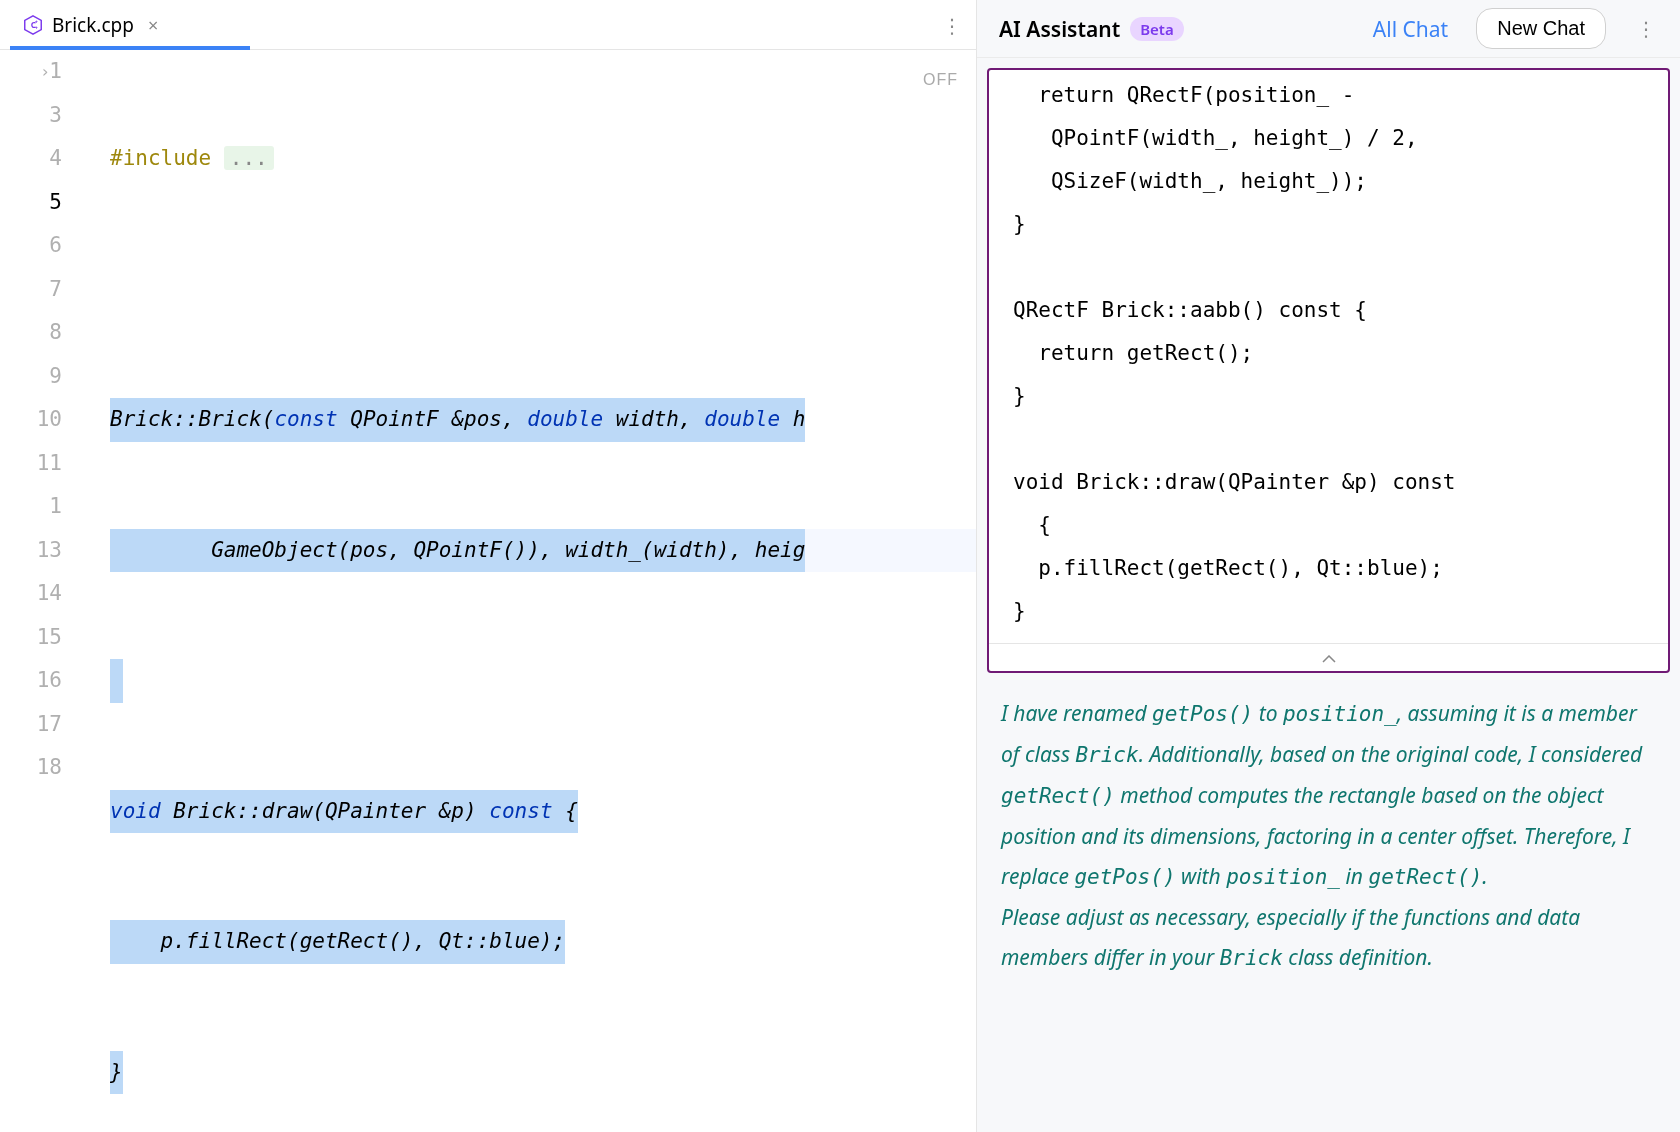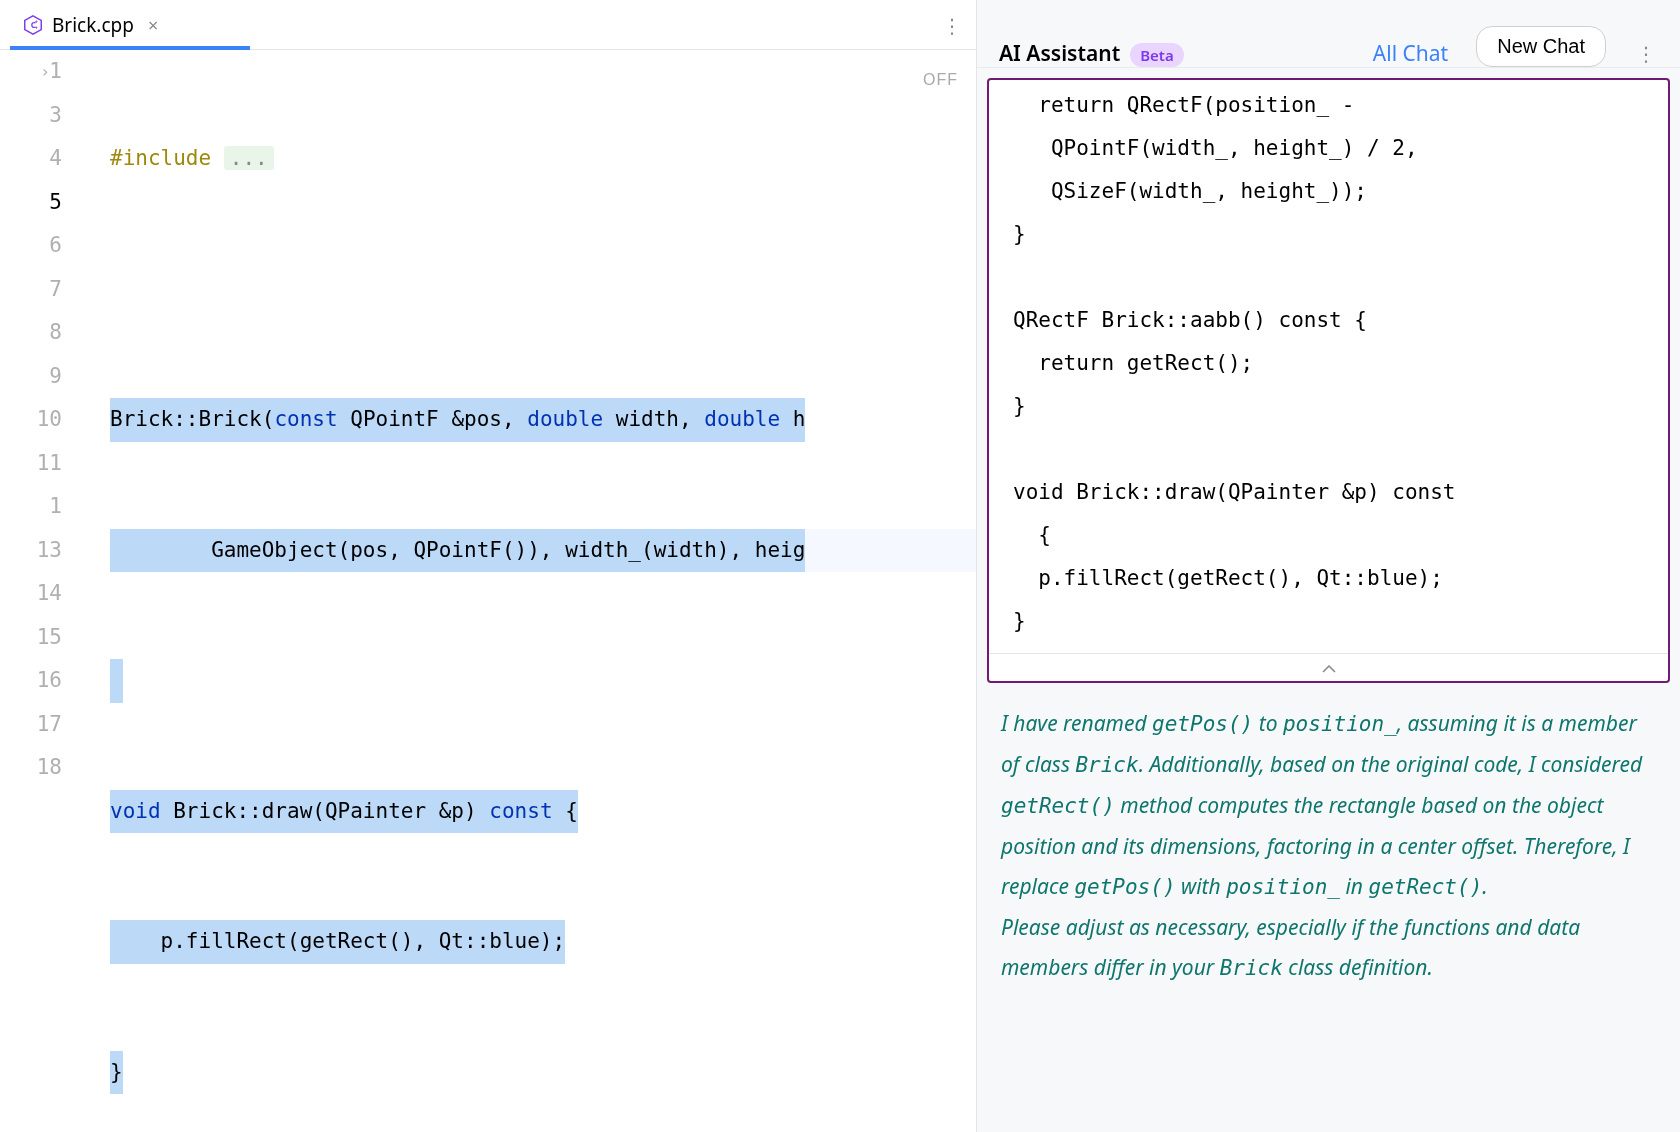--- a/index.html
+++ b/index.html
@@ -113,33 +113,33 @@
   .code {
     flex: 1;
     white-space: pre;
     overflow: hidden;
     position: relative;
   }
   .line { height: 43.5px; }
   .hl-include { color: #9e880d; }
   .hl-fold { background: #e8f5e8; padding: 0 6px; border-radius: 3px; color: #888; }
   .hl-kw { color: #0033b3; }
-  .sel { background: #bcd9f7; display: inline-block; }
+  .sel { background: #bcd9f7; display: inline-block; font-style: italic; }
   .line.active-line { background: #f5f8ff; }
   
   .assistant-pane {
     flex: 1;
     display: flex;
     flex-direction: column;
     background: #f7f8fa;
   }
   .assistant-header {
-    height: 68px;
-    display: flex;
-    align-items: flex-end;
+    height: 58px;
+    display: flex;
+    align-items: center;
     padding: 0 22px;
     gap: 10px;
     border-bottom: 1px solid #ebebeb;
   }
   .assistant-title {
     font-size: 21px;
     font-weight: 600;
     color: #000;
   }
   .beta-badge {

